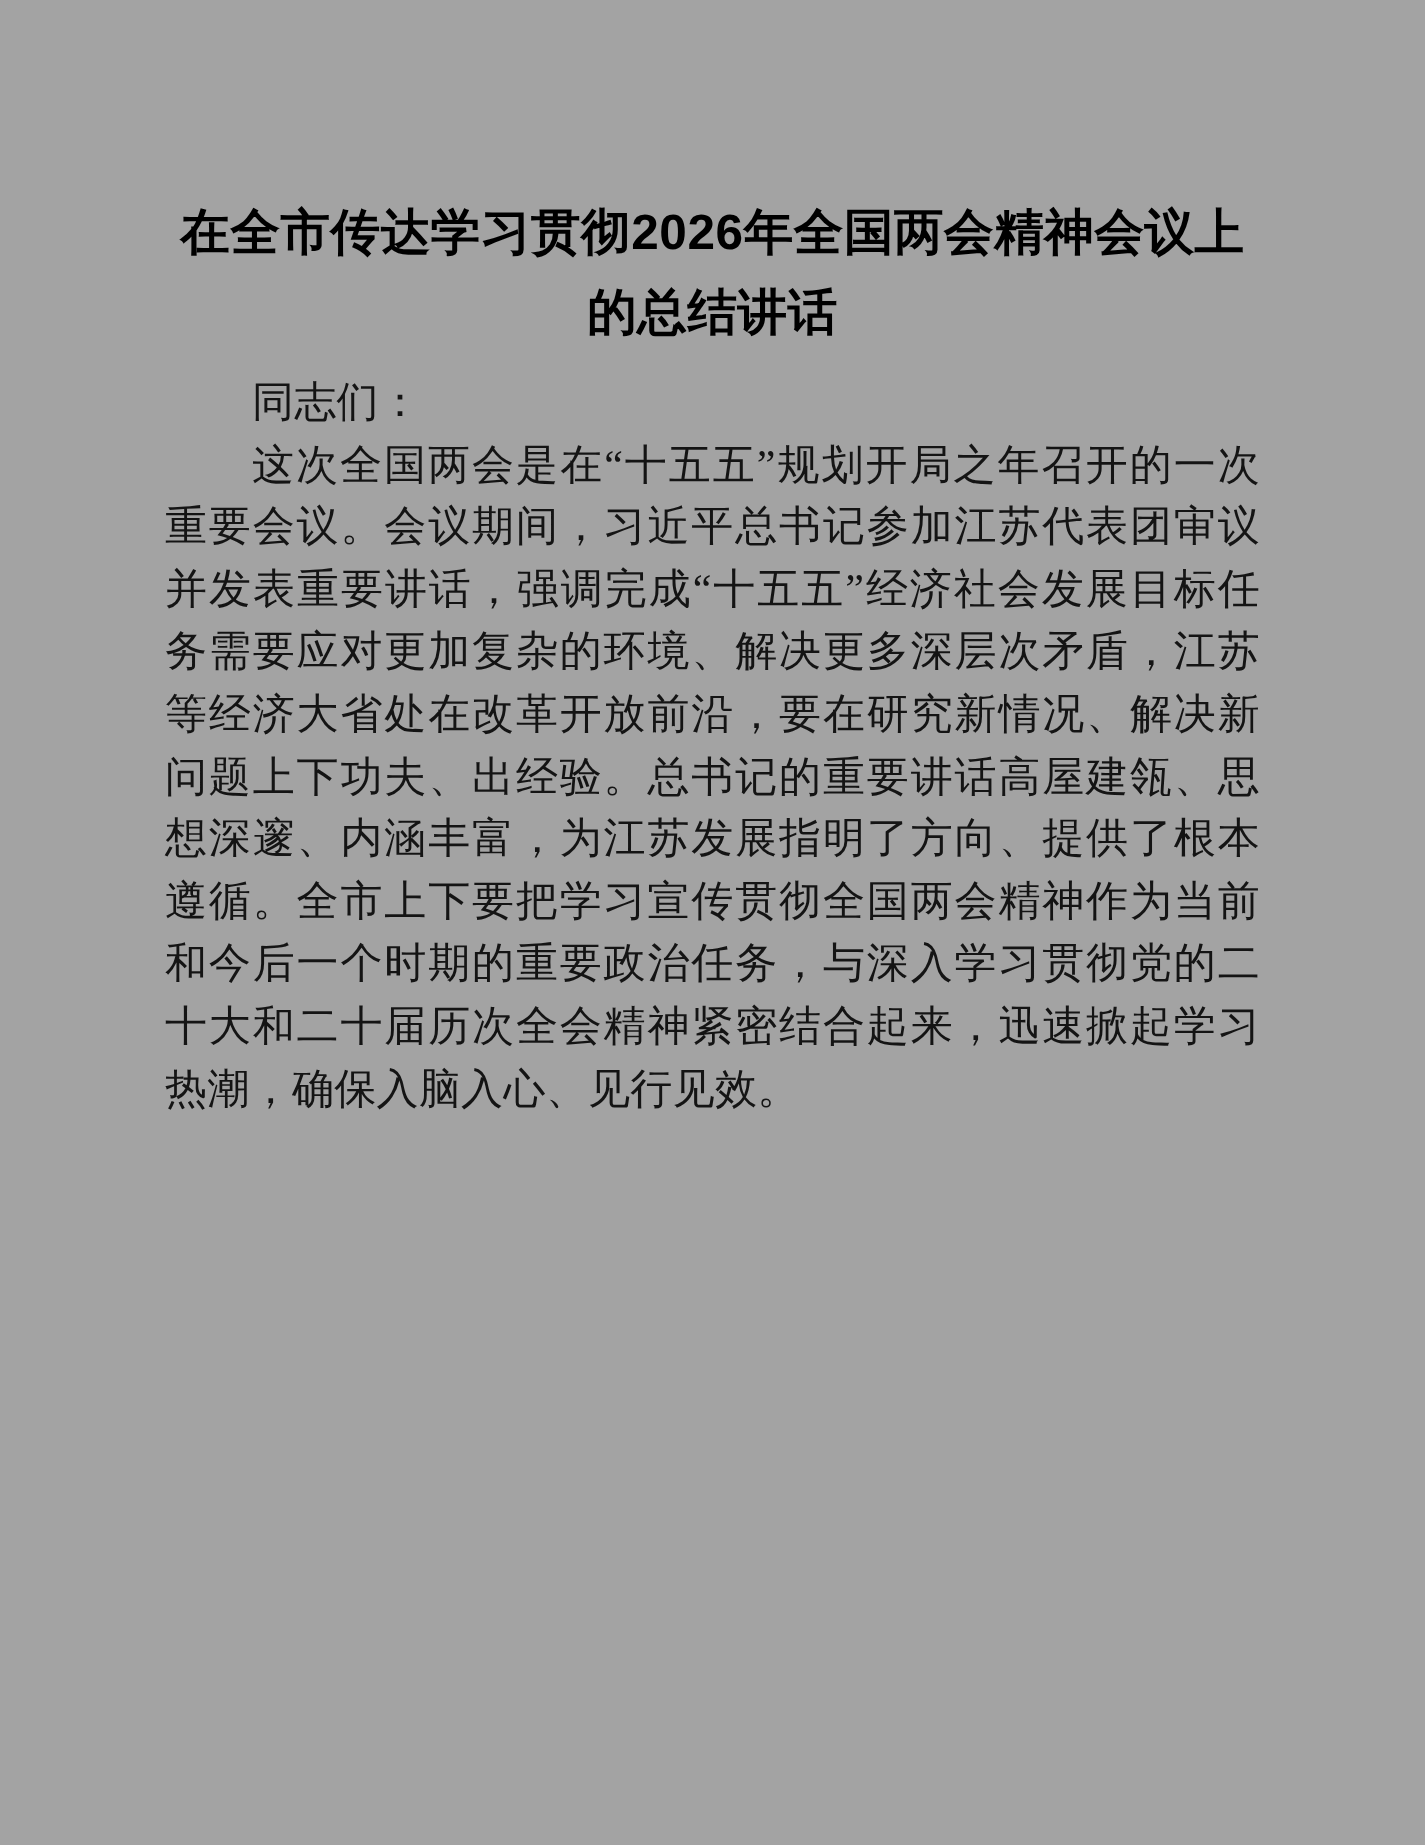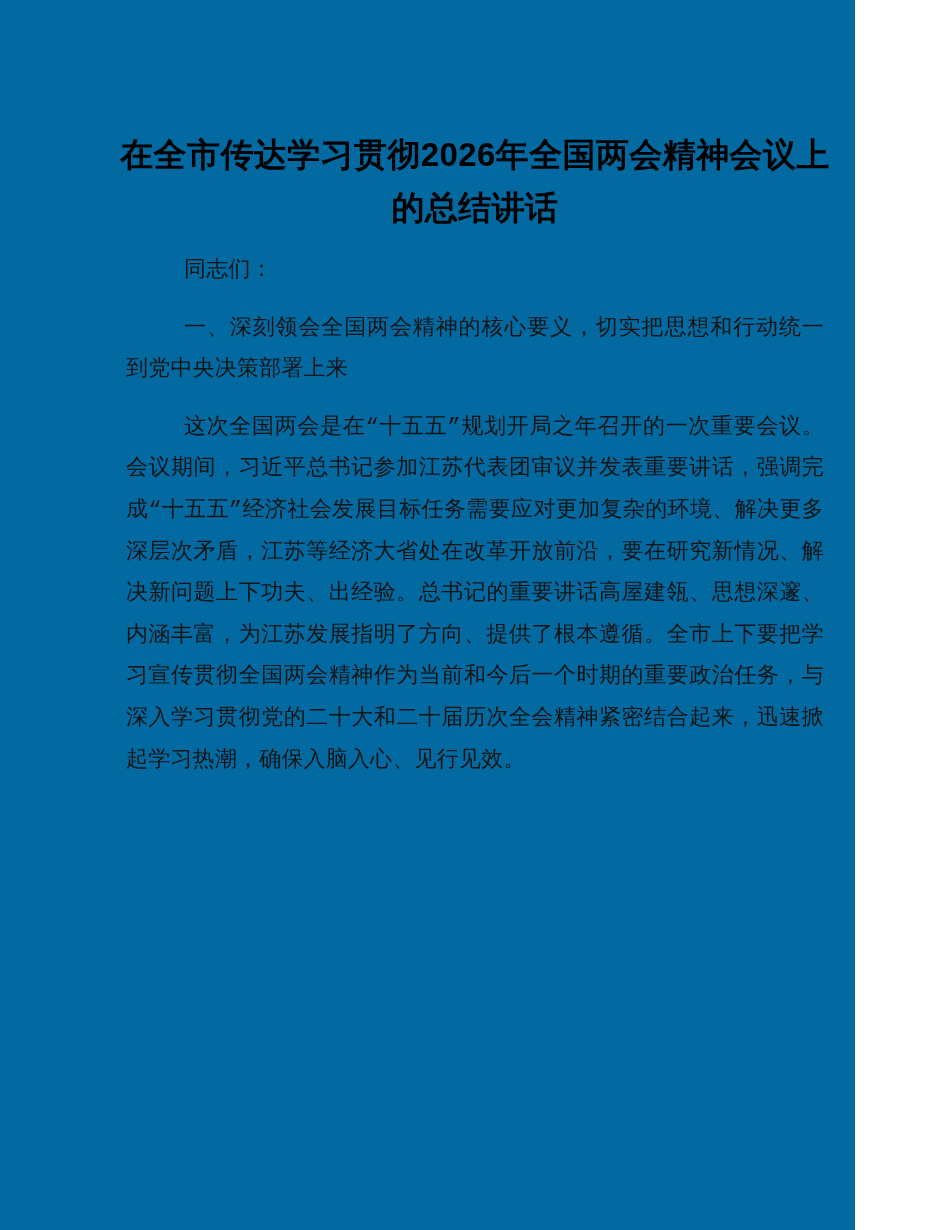--- a/index.html
+++ b/index.html
@@ -10,23 +10,23 @@
   body {
     width: 950px;
     height: 1230px;
     overflow: hidden;
     font-family: "DejaVu Serif", serif;
     color: #000000;
   }
 
   .page {
     position: relative;
-    width: 855px;
+    width: 950px;
     height: 1230px;
-    background: #0369a1;
+    background: #a3a3a3;
     box-sizing: border-box;
   }
 
   .doc-body {
     position: absolute;
     left: 110px;
     top: 128px;
     width: 730px;
   }
 
@@ -36,29 +36,29 @@
     font-size: 33px;
     line-height: 53px;
     text-align: center;
     letter-spacing: 0.4px;
     color: #000000;
     margin: 0 0 14px 0;
     width: 730px;
   }
 
   .para {
-    font-family: Liberation Mono, monospace;
-    font-size: 22px;
+    font-family: Liberation Serif, serif;
+    font-size: 28px;
     line-height: 41.6px;
     text-align: justify;
     text-align-last: left;
     text-justify: inter-character;
     letter-spacing: 0.2px;
     color: #141414;
-    margin: 16px;
+    margin: 0;
     text-indent: 58px;
     word-break: break-all;
   }
 
   
   .para, .doc-title {
     -webkit-font-smoothing: antialiased;
   }
   .para {
     font-synthesis: none;
@@ -69,19 +69,18 @@
 
 <div class="page">
 
   <div class="doc-body">
 
     <h1 class="doc-title">在全市传达学习贯彻2026年全国两会精神会议上的总结讲话</h1>
 
     <p class="para">同志们：</p>
 
 
-    <p class="para">一、深刻领会全国两会精神的核心要义，切实把思想和行动统一到党中央决策部署上来</p>
 
     <p class="para">这次全国两会是在“十五五”规划开局之年召开的一次重要会议。会议期间，习近平总书记参加江苏代表团审议并发表重要讲话，强调完成“十五五”经济社会发展目标任务需要应对更加复杂的环境、解决更多深层次矛盾，江苏等经济大省处在改革开放前沿，要在研究新情况、解决新问题上下功夫、出经验。总书记的重要讲话高屋建瓴、思想深邃、内涵丰富，为江苏发展指明了方向、提供了根本遵循。全市上下要把学习宣传贯彻全国两会精神作为当前和今后一个时期的重要政治任务，与深入学习贯彻党的二十大和二十届历次全会精神紧密结合起来，迅速掀起学习热潮，确保入脑入心、见行见效。</p>
 
   </div>
 
 </div>
 
 </body></html>

